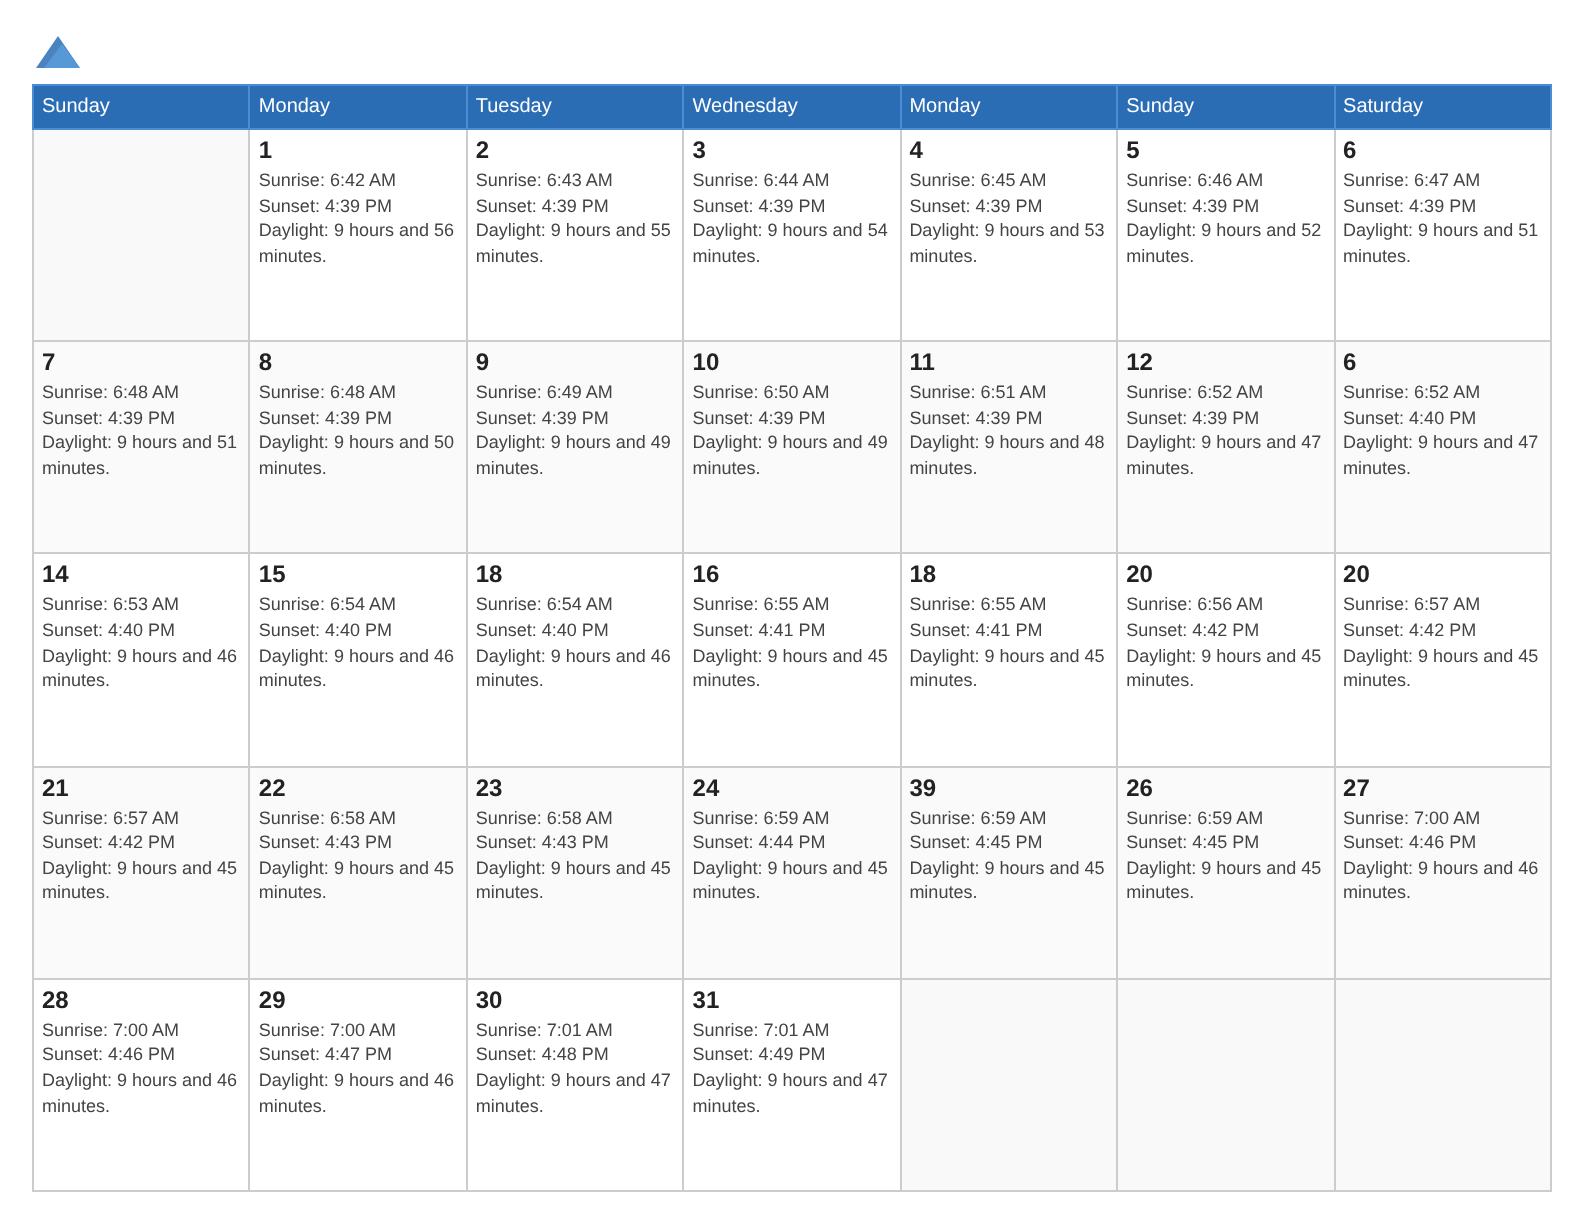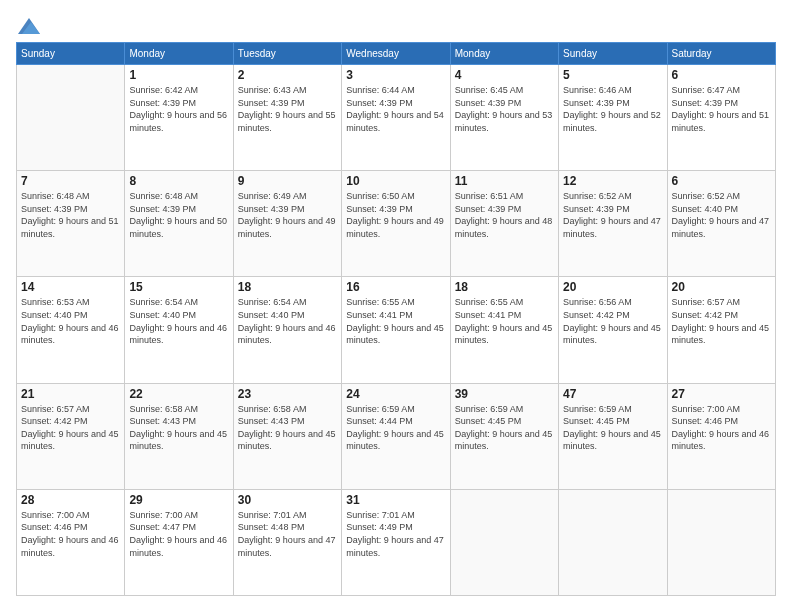--- a/index.html
+++ b/index.html
@@ -220,21 +220,21 @@
           </td>
           <td>
             <span class="day-num">24</span>
             <div class="day-info">Sunrise: 6:59 AM<br>Sunset: 4:44 PM<br>Daylight: 9 hours and 45 minutes.</div>
           </td>
           <td>
             <span class="day-num">39</span>
             <div class="day-info">Sunrise: 6:59 AM<br>Sunset: 4:45 PM<br>Daylight: 9 hours and 45 minutes.</div>
           </td>
           <td>
-            <span class="day-num">47</span>
+            <span class="day-num">26</span>
             <div class="day-info">Sunrise: 6:59 AM<br>Sunset: 4:45 PM<br>Daylight: 9 hours and 45 minutes.</div>
           </td>
           <td>
             <span class="day-num">27</span>
             <div class="day-info">Sunrise: 7:00 AM<br>Sunset: 4:46 PM<br>Daylight: 9 hours and 46 minutes.</div>
           </td>
         </tr>
         <tr>
           <td>
             <span class="day-num">28</span>

